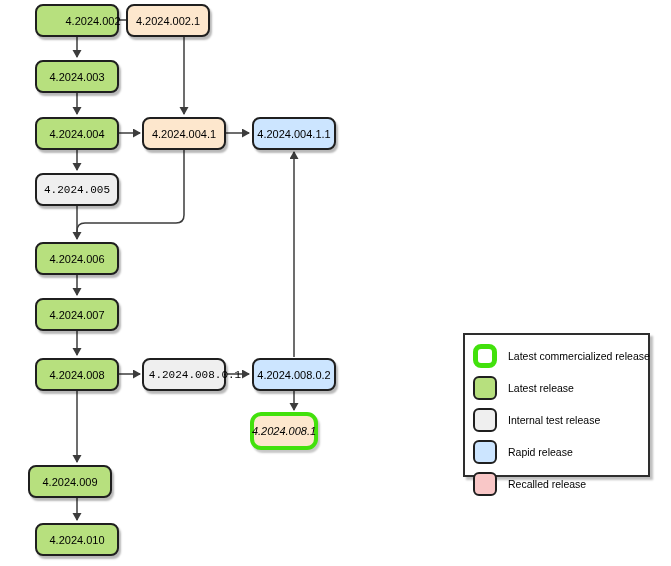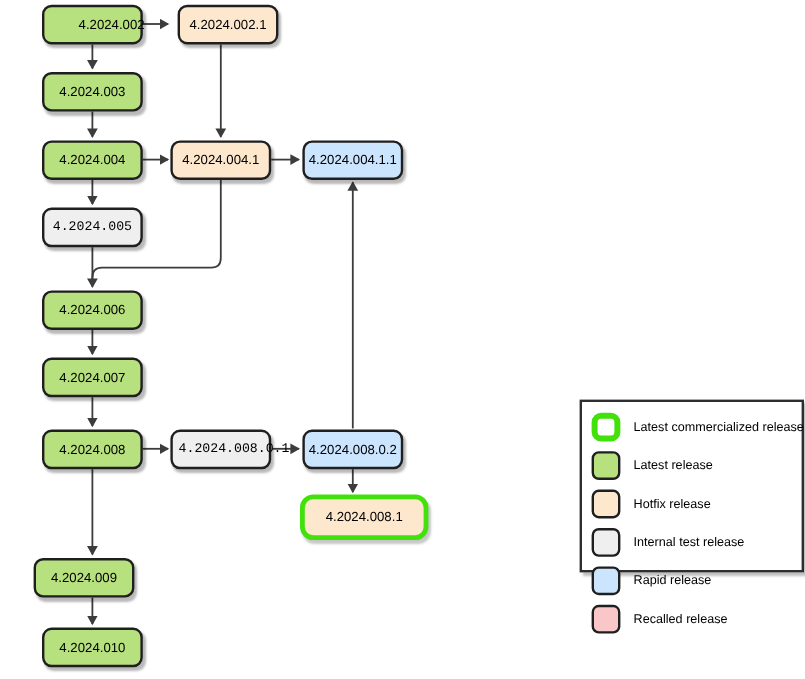--- a/index.html
+++ b/index.html
@@ -36,38 +36,38 @@
     color: #000;
     background: #fff;
     box-shadow: 2px 3px 2px rgba(0,0,0,0.28);
     white-space: nowrap;
   }
   .node.story    { background: var(--story, #b7e07e); }
   .node.hotfix   { background: var(--hotfix, #fde7cd); }
   .node.rapid    { background: var(--rapid, #cce5ff); }
   .node.internal { background: var(--internal, #efefef); font-family: Liberation Mono, monospace; }
   .node.latest {
-    width: 107px;
+    width: 68px;
     height: 38px;
     border: 4px solid var(--latest_border, #42e10c);
     border-radius: 11px;
     box-shadow: 2px 3px 2px rgba(0,0,0,0.22);
+    font-style: italic;
   }
   .legend {
     position: absolute;
     left: 463px;
     top: 333px;
     width: 187px;
     height: 144px;
     box-sizing: border-box;
     background: #ffffff;
     border: 2px solid #2e2e2e;
     box-shadow: 3px 3px 2px rgba(0,0,0,0.25);
     padding: 9px 0 0 8px;
-    margin-left: 20px;
   }
   .legend-row {
     display: flex;
     align-items: center;
     gap: 11px;
     margin-bottom: 8px;
     height: 24px;
   }
   .sw {
     width: 24px;
@@ -114,21 +114,21 @@
     <path class="edge" d="M77,331 L77,355" marker-end="url(#ah)"></path>
     <path class="edge" d="M119,374 L140,374" marker-end="url(#ah)"></path>
     <path class="edge" d="M227,374 L249,374" marker-end="url(#ah)"></path>
     <path class="edge" d="M294,357 L294,152" marker-end="url(#ah)"></path>
     <path class="edge" d="M294,391 L294,410" marker-end="url(#ah)"></path>
     <path class="edge" d="M77,391 L77,462" marker-end="url(#ah)"></path>
     <path class="edge" d="M77,498 L77,520" marker-end="url(#ah)"></path>
   </svg>
 
   <div class="node story" style="left:35px;  top:4px;padding-left:32px;">4.2024.002</div>
-  <div class="node hotfix" style="left:148px; top:4px;">4.2024.002.1</div>
+  <div class="node hotfix" style="left:126px; top:4px;">4.2024.002.1</div>
   <div class="node story" style="left:35px;  top:60px;">4.2024.003</div>
   <div class="node story" style="left:35px;  top:117px;">4.2024.004</div>
   <div class="node hotfix" style="left:142px; top:117px;">4.2024.004.1</div>
   <div class="node rapid" style="left:252px; top:117px;">4.2024.004.1.1</div>
   <div class="node internal" style="left:35px;  top:173px;">4.2024.005</div>
   <div class="node story" style="left:35px;  top:242px;">4.2024.006</div>
   <div class="node story" style="left:35px;  top:298px;">4.2024.007</div>
   <div class="node story" style="left:35px;  top:358px;">4.2024.008</div>
   <div class="node internal" style="left:142px; top:358px;padding-left:22px;">4.2024.008.0.1</div>
   <div class="node rapid" style="left:252px; top:358px;">4.2024.008.0.2</div>
@@ -139,24 +139,20 @@
   <div class="legend">
     <div class="legend-row">
       <span class="sw latest"></span>
       <span class="legend-label">Latest commercialized release</span>
     </div>
     <div class="legend-row">
       <span class="sw story"></span>
       <span class="legend-label">Latest release</span>
     </div>
     <div class="legend-row">
-      <span class="sw hotfix"></span>
-      <span class="legend-label">Hotfix release</span>
-    </div>
-    <div class="legend-row">
       <span class="sw internal"></span>
       <span class="legend-label">Internal test release</span>
     </div>
     <div class="legend-row">
       <span class="sw rapid"></span>
       <span class="legend-label">Rapid release</span>
     </div>
     <div class="legend-row">
       <span class="sw recalled"></span>
       <span class="legend-label">Recalled release</span>

